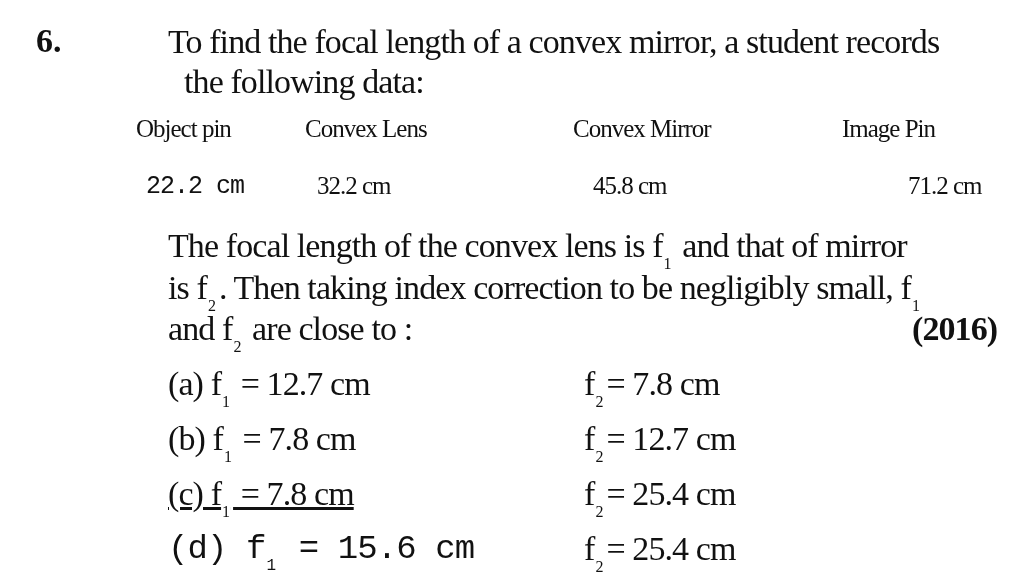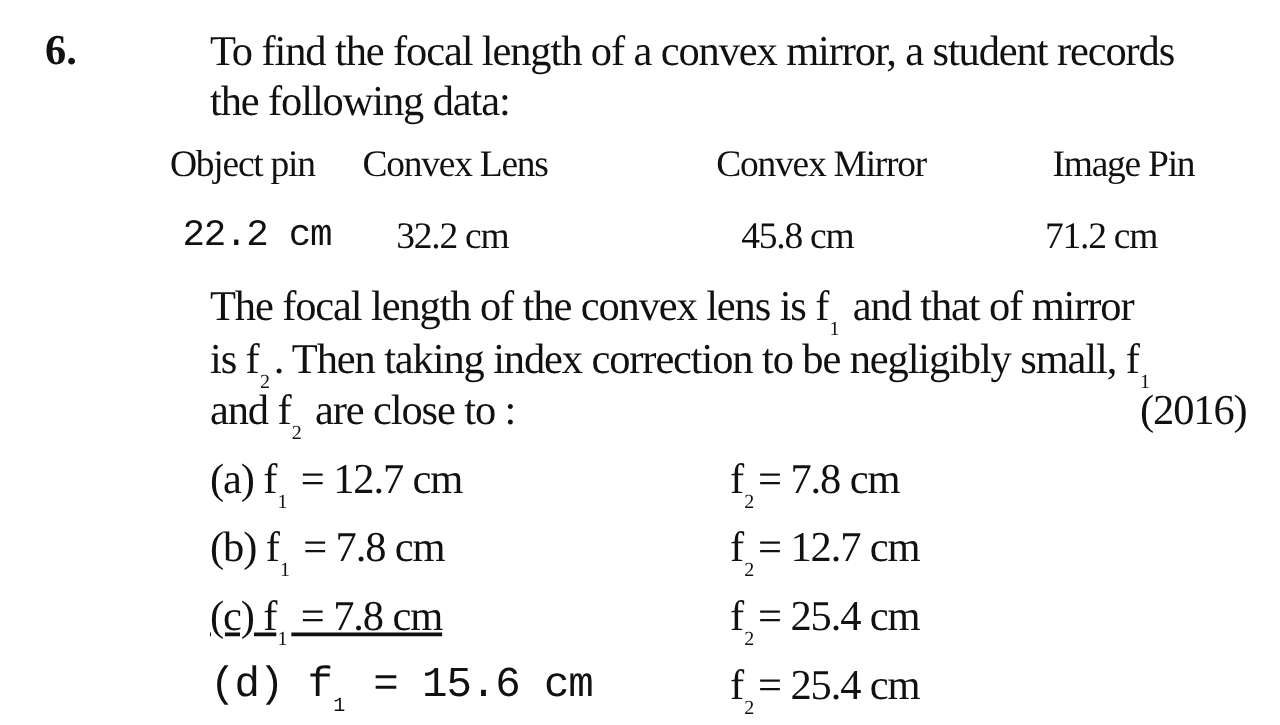--- a/index.html
+++ b/index.html
@@ -28,41 +28,41 @@
       margin-left: 32px;
     }
     .sub {
       font-size: 16px;
       position: relative;
       top: 12px;
       margin-left: 1px;
       margin-right: 3px;
       letter-spacing: 0;
     }
-    .hdr, .val { font-size: 30px; letter-spacing: -1px; }
-    .year { font-weight: normal; }
+    .hdr, .val { font-size: 25px; letter-spacing: -1px; }
+    .year { font-weight: bold; }
   </style>
 </head>
 <body>
 
 <div class="abs qnum">6.</div>
 
 <div class="abs line" style="left:136px; top:22px;">To find the focal length of a convex mirror, a student records</div>
-<div class="abs line" style="left:136px; top:62px;">the following data:</div>
+<div class="abs line" style="left:152px; top:62px;">the following data:</div>
 
 <div>
   <div class="abs hdr" style="left:136px; top:115px;">Object pin</div>
-  <div class="abs hdr" style="left:290px; top:115px;">Convex Lens</div>
+  <div class="abs hdr" style="left:305px; top:115px;">Convex Lens</div>
   <div class="abs hdr" style="left:573px; top:115px;">Convex Mirror</div>
   <div class="abs hdr" style="left:842px; top:115px;">Image Pin</div>
 
   <div class="abs val" style="left:146px; top:172px;font-family:Liberation Mono, monospace;">22.2 cm</div>
   <div class="abs val" style="left:317px; top:172px;font-family:Liberation Serif, serif;">32.2 cm</div>
   <div class="abs val" style="left:593px; top:172px;">45.8 cm</div>
-  <div class="abs val" style="left:836px; top:172px;text-align:right;">71.2 cm</div>
+  <div class="abs val" style="left:908px; top:172px;text-align:right;">71.2 cm</div>
 </div>
 
 <div>
   <div class="abs line" style="left:136px; top:226px;">
     <span>The focal length of the convex lens is f</span><span class="sub">1</span><span> and that of mirror</span>
   </div>
   <div class="abs line" style="left:136px; top:268px;">
     <span>is f</span><span class="sub">2</span><span>. Then taking index correction to be negligibly small, f</span><span class="sub">1</span>
   </div>
   <div class="abs line" style="left:136px; top:309px;">

